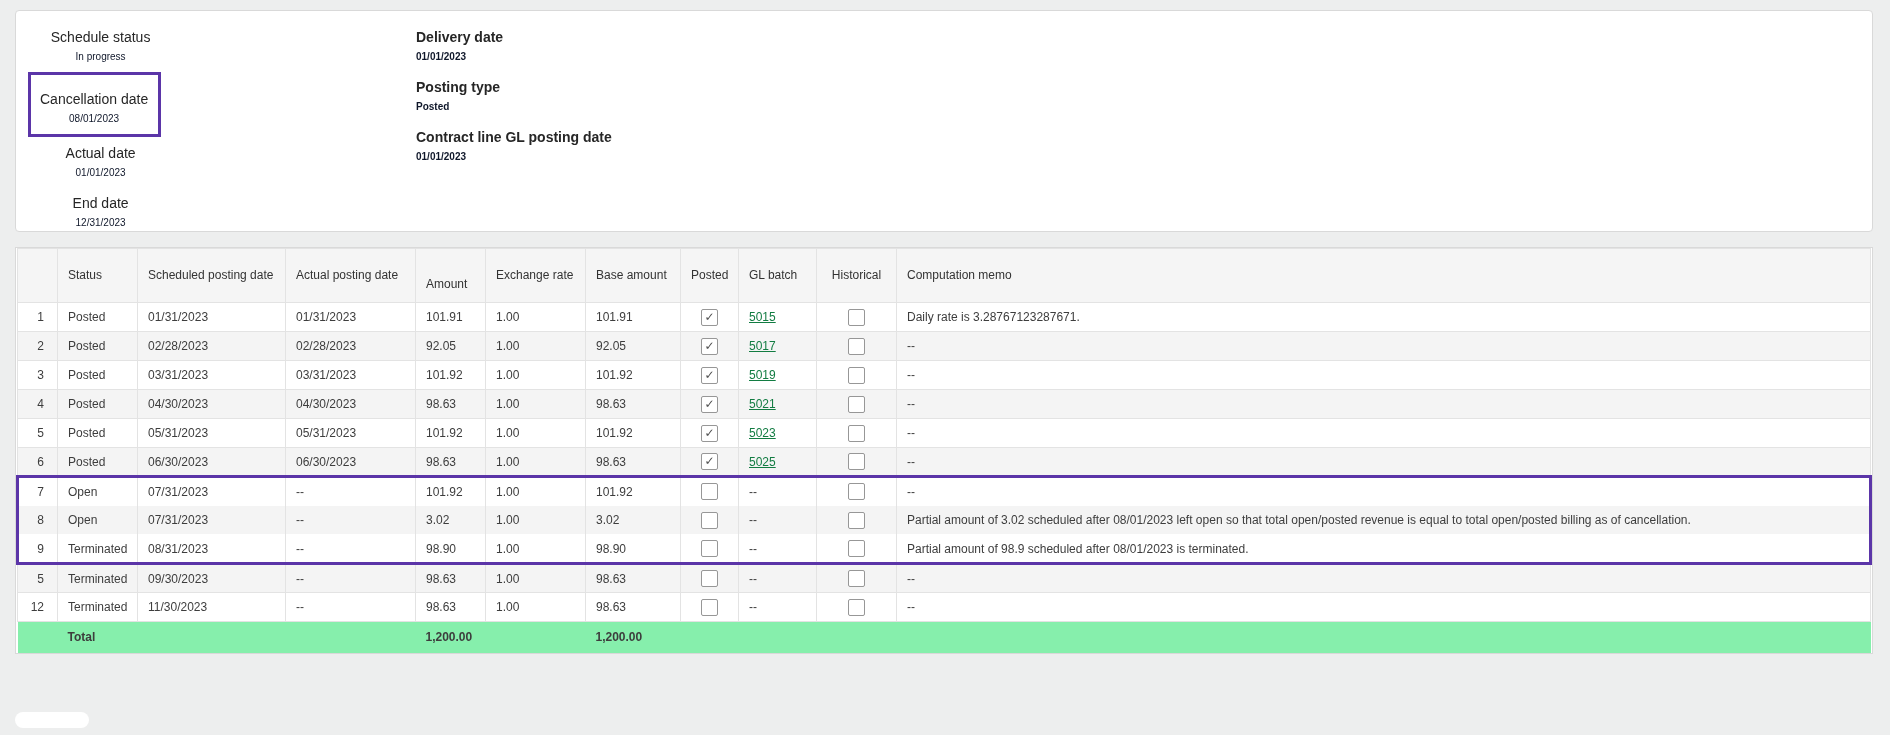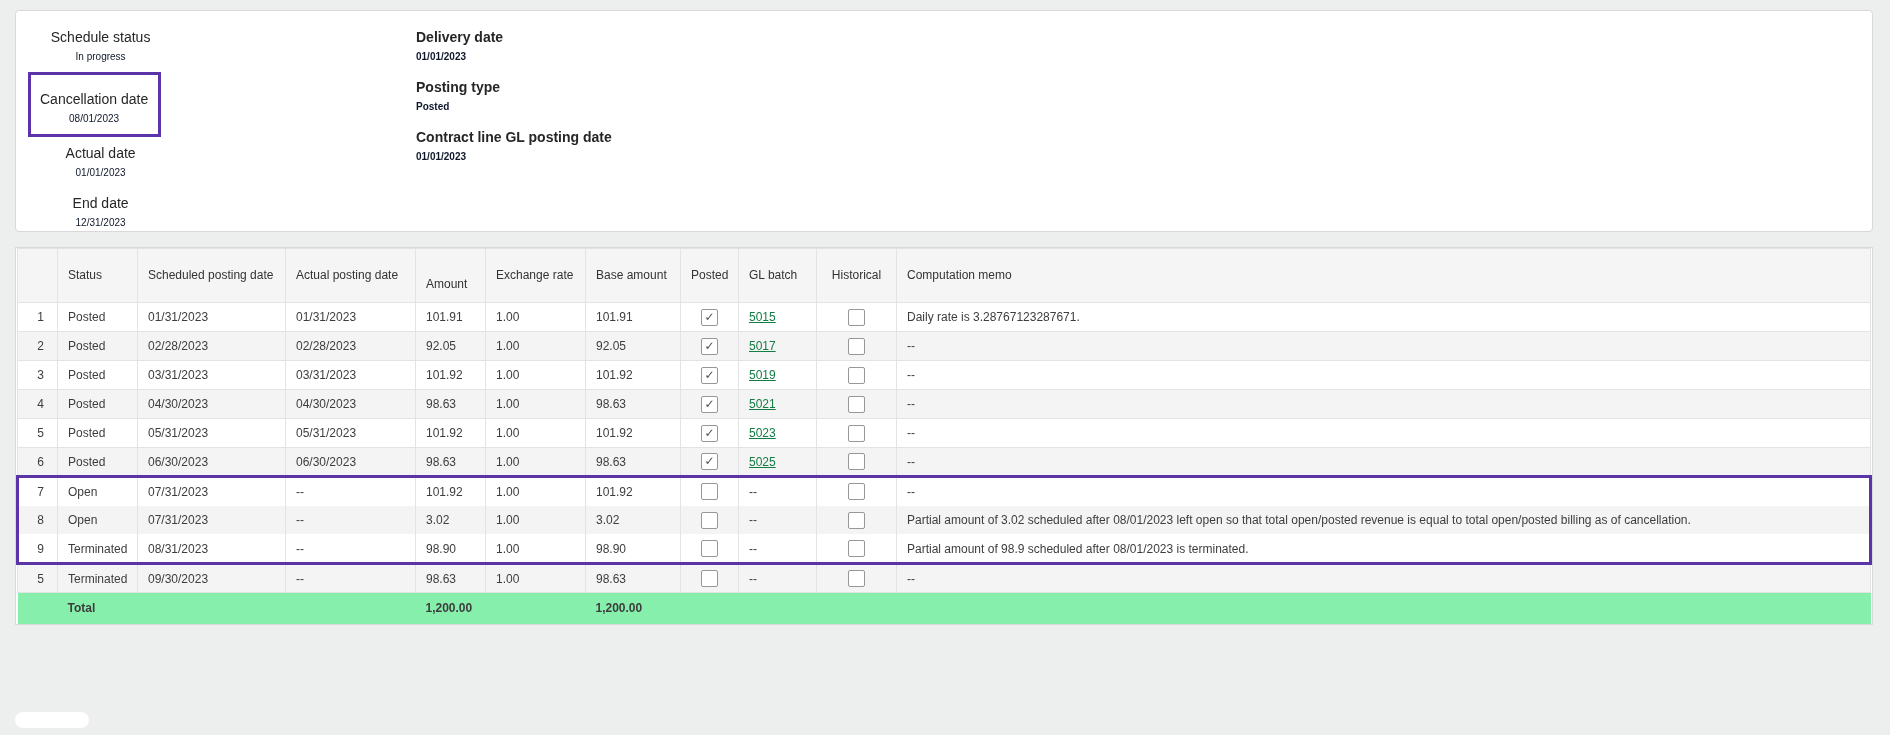--- a/index.html
+++ b/index.html
@@ -274,20 +274,33 @@
           <td>09/30/2023</td>
           <td>--</td>
           <td class="c-r">98.63</td>
           <td class="c-r">1.00</td>
           <td class="c-r">98.63</td>
           <td class="c-c"><span class="cb"></span></td>
           <td>--</td>
           <td class="c-c"><span class="cb"></span></td>
           <td class="c-memo">--</td>
         </tr>
+        <tr>
+          <td class="c-num">12</td>
+          <td>Terminated</td>
+          <td>11/30/2023</td>
+          <td>--</td>
+          <td class="c-r">98.63</td>
+          <td class="c-r">1.00</td>
+          <td class="c-r">98.63</td>
+          <td class="c-c"><span class="cb"></span></td>
+          <td>--</td>
+          <td class="c-c"><span class="cb"></span></td>
+          <td class="c-memo">--</td>
+        </tr>
       </tbody>
     <tfoot>
       <tr class="total">
         <td></td>
         <td>Total</td>
         <td></td>
         <td></td>
         <td class="c-r">1,200.00</td>
         <td></td>
         <td class="c-r">1,200.00</td>

